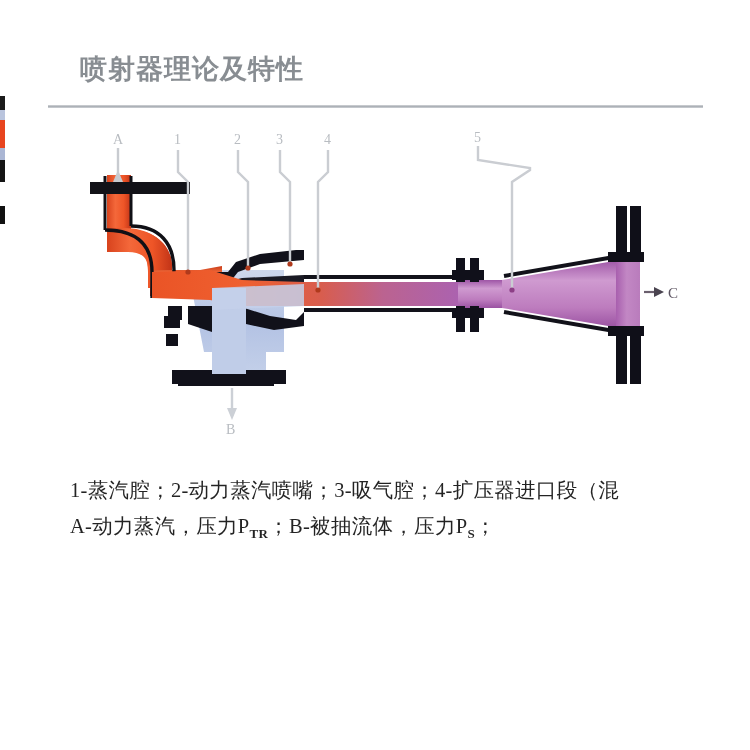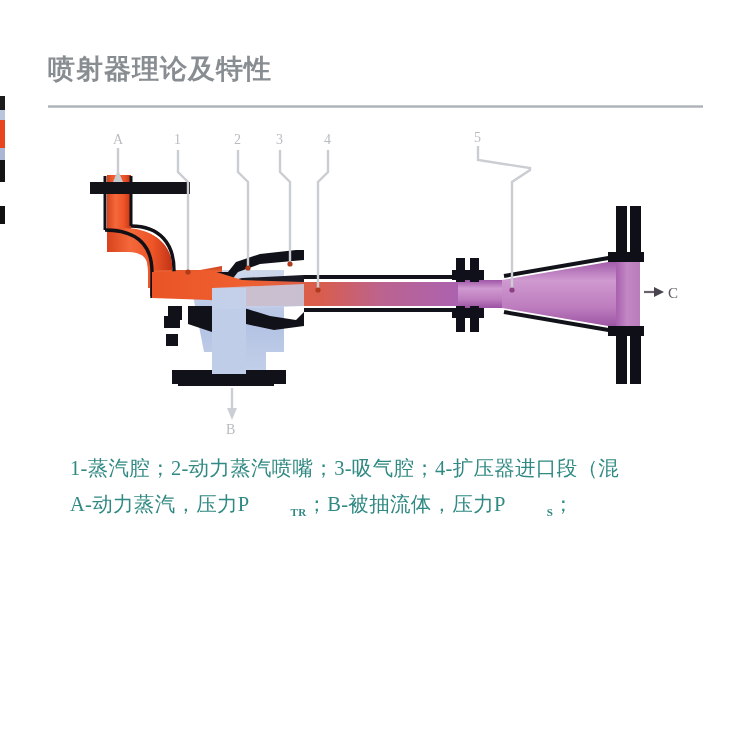--- a/index.html
+++ b/index.html
@@ -32,54 +32,54 @@
   }
   #page-title {
     font-family: "DejaVu Sans", "Liberation Sans", sans-serif;
     font-weight: bold;
     font-size: 27px;
     letter-spacing: 1px;
     color: #6f757b;
     opacity: .82;
     white-space: nowrap;
     line-height: 38px;
+    margin-left: 32px;
   }
   #title-rule {
     position: absolute;
     left: 0; bottom: 4px;
     width: 655px; height: 3px;
     background: linear-gradient(to bottom, #d7d9dc 0%, #a9aeb4 45%, #cfd2d6 100%);
   }
 
   
   #diagram-wrap {
     position: absolute;
     left: 60px; top: 120px;
     width: 640px; height: 320px;
   }
   #ejector-svg { display: block; width: 640px; height: 320px; }
 
   
   #caption-block {
     position: absolute;
-    left: 70px; top: 450px;
+    left: 70px; top: 472px;
     width: 640px;
     font-size: 20.5px;
     line-height: 36px;
-    color: #0f766e;
+    color: #000000;
     opacity: .86;
     letter-spacing: .3px;
   }
   #caption-block .cap-line { white-space: nowrap; }
   #caption-block .indent { padding-left: 38px; }
   .sub {
-    font-size: 11px;
+    font-size: 13px;
     vertical-align: sub;
     font-weight: bold;
-    margin-left: 41px;
   }
 </style>
 </head>
 <body>
 
 <div id="edge-strip">
     <div class="seg" style="height: 14px; background: rgb(27, 27, 27);"></div>
     <div class="seg" style="height: 10px; background: rgb(185, 196, 221);"></div>
     <div class="seg" style="height: 28px; background: rgb(232, 69, 31);"></div>
     <div class="seg" style="height: 12px; background: rgb(170, 182, 212);"></div>

